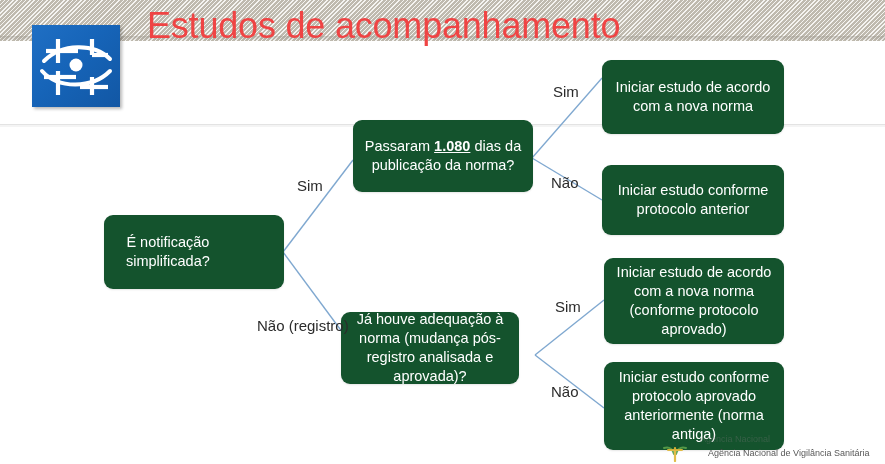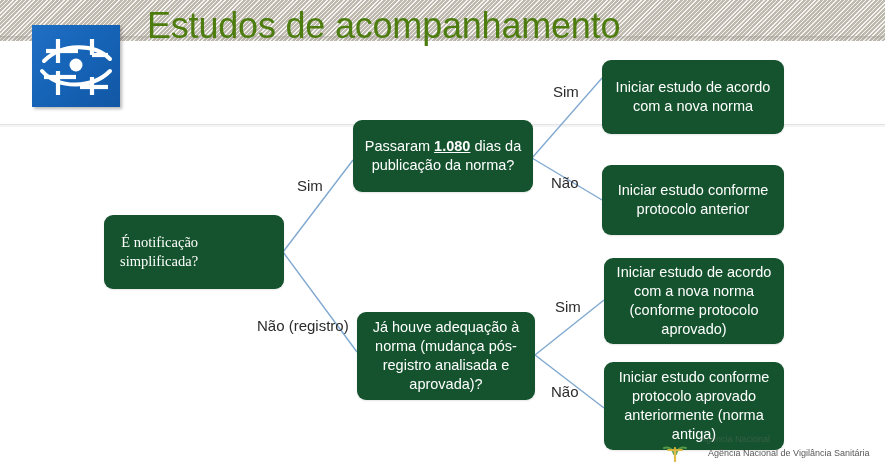--- a/index.html
+++ b/index.html
@@ -35,21 +35,21 @@
     width: 885px; height: 5px;
     background: linear-gradient(to bottom, rgba(140,135,125,0.35), rgba(255,255,255,0));
   }
 
   #slide-title {
     position: absolute;
     left: 147px;
     top: 4px;
     font-size: 36px;
     line-height: 44px;
-    color: #4d7c0f;
+    color: #ef4444;
     letter-spacing: -0.2px;
     white-space: nowrap;
   }
 
   
   #logo-mark {
     position: absolute;
     left: 32px; top: 25px;
     width: 88px; height: 82px;
     background: linear-gradient(135deg, #1f6fc4 0%, #1664b8 45%, #1257a4 100%);
@@ -90,23 +90,22 @@
     align-items: center;
     justify-content: center;
     padding: 4px 10px;
     font-size: 14.5px;
     line-height: 19px;
     text-align: center;
     box-shadow: 0 1px 2px rgba(0,0,0,0.10);
   }
   .node.left-align {
     justify-content: flex-start;
-    text-align: right;
-    padding-left: 16px;
-    font-family: Liberation Serif, serif;
+    text-align: center;
+    padding-left: 22px;
   }
   .node .num {
     font-weight: bold;
     text-decoration: underline;
   }
 
   
   .edge-label {
     position: absolute;
     font-size: 15px;
@@ -189,21 +188,21 @@
   </svg>
 
   <div class="node left-align" style="left:104px; top:215px; width:180px; height:74px;">
     <span>É notificação<br>simplificada?</span>
   </div>
 
   <div class="node" style="left:353px; top:120px; width:180px; height:72px;align-items:center;">
     <span><span>Passaram </span><span class="num">1.080</span><span> dias da publicação da norma?</span></span>
   </div>
 
-  <div class="node" style="left:357px; top:312px; width:178px; height:88px;">
+  <div class="node" style="left:341px; top:312px; width:178px; height:72px;">
     <span>Já houve adequação à norma (mudança pós-registro analisada e aprovada)?</span>
   </div>
 
   <div class="node" style="left:602px; top:60px; width:182px; height:74px;">
     <span>Iniciar estudo de acordo com a nova norma</span>
   </div>
 
   <div class="node" style="left:602px; top:165px; width:182px; height:70px;">
     <span>Iniciar estudo conforme protocolo anterior</span>
   </div>

